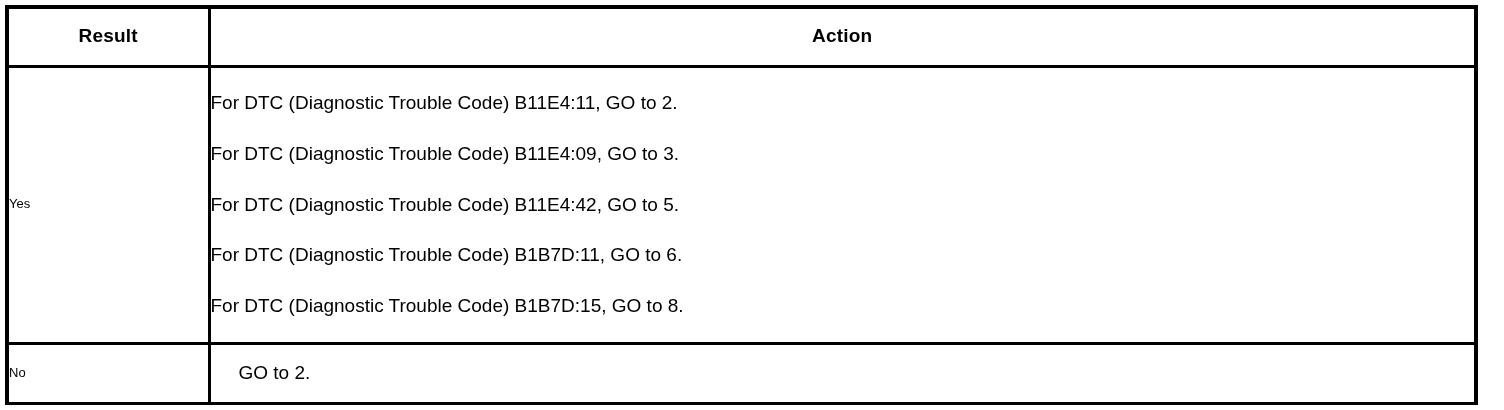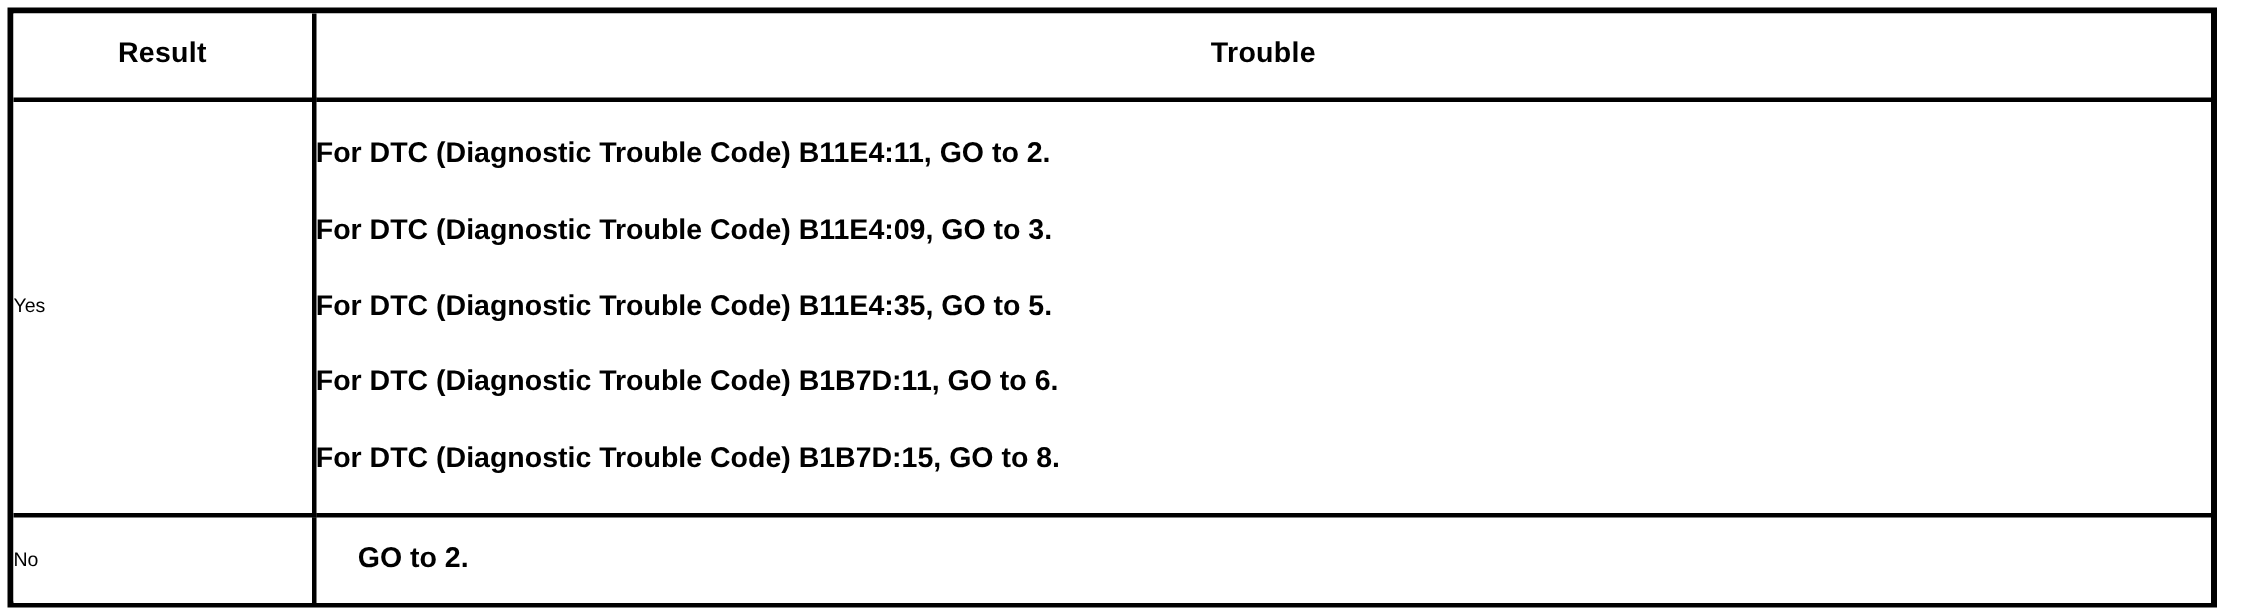--- a/index.html
+++ b/index.html
@@ -91,21 +91,21 @@
     text-align: left;
     font-size: 13px;
     font-weight: normal;
     padding-left: 15px;
     line-height: 1.25;
   }
 
   .cell-action-body {
     text-align: left;
     font-size: 19px;
-    font-weight: bold;
+    font-weight: normal;
     padding-left: 16px;
     padding-right: 12px;
     line-height: 1.25;
   }
 
   
   .action-lines {
     display: flex;
     flex-direction: column;
     justify-content: center;
@@ -138,33 +138,33 @@
   <div class="dtc-table">
     <table>
       <colgroup>
         <col class="col-result">
         <col class="col-action">
       </colgroup>
 
       <thead>
         <tr class="header-row">
           <th class="cell-result">Result</th>
-          <th>Trouble</th>
+          <th>Action</th>
         </tr>
       </thead>
 
       <tbody>
 
         <tr class="row-yes">
           <td class="cell-result cell-result-body">Yes</td>
           <td class="cell-action-body">
             <div class="action-lines">
               <div class="action-line">For DTC (Diagnostic Trouble Code) B11E4:11, GO to 2.</div>
               <div class="action-line">For DTC (Diagnostic Trouble Code) B11E4:09, GO to 3.</div>
-              <div class="action-line">For DTC (Diagnostic Trouble Code) B11E4:35, GO to 5.</div>
+              <div class="action-line">For DTC (Diagnostic Trouble Code) B11E4:42, GO to 5.</div>
               <div class="action-line">For DTC (Diagnostic Trouble Code) B1B7D:11, GO to 6.</div>
               <div class="action-line">For DTC (Diagnostic Trouble Code) B1B7D:15, GO to 8.</div>
             </div>
           </td>
         </tr>
 
         <tr class="row-no">
           <td class="cell-result cell-result-body">No</td>
           <td class="cell-action-body">
             <div class="action-single">GO to 2.</div>

